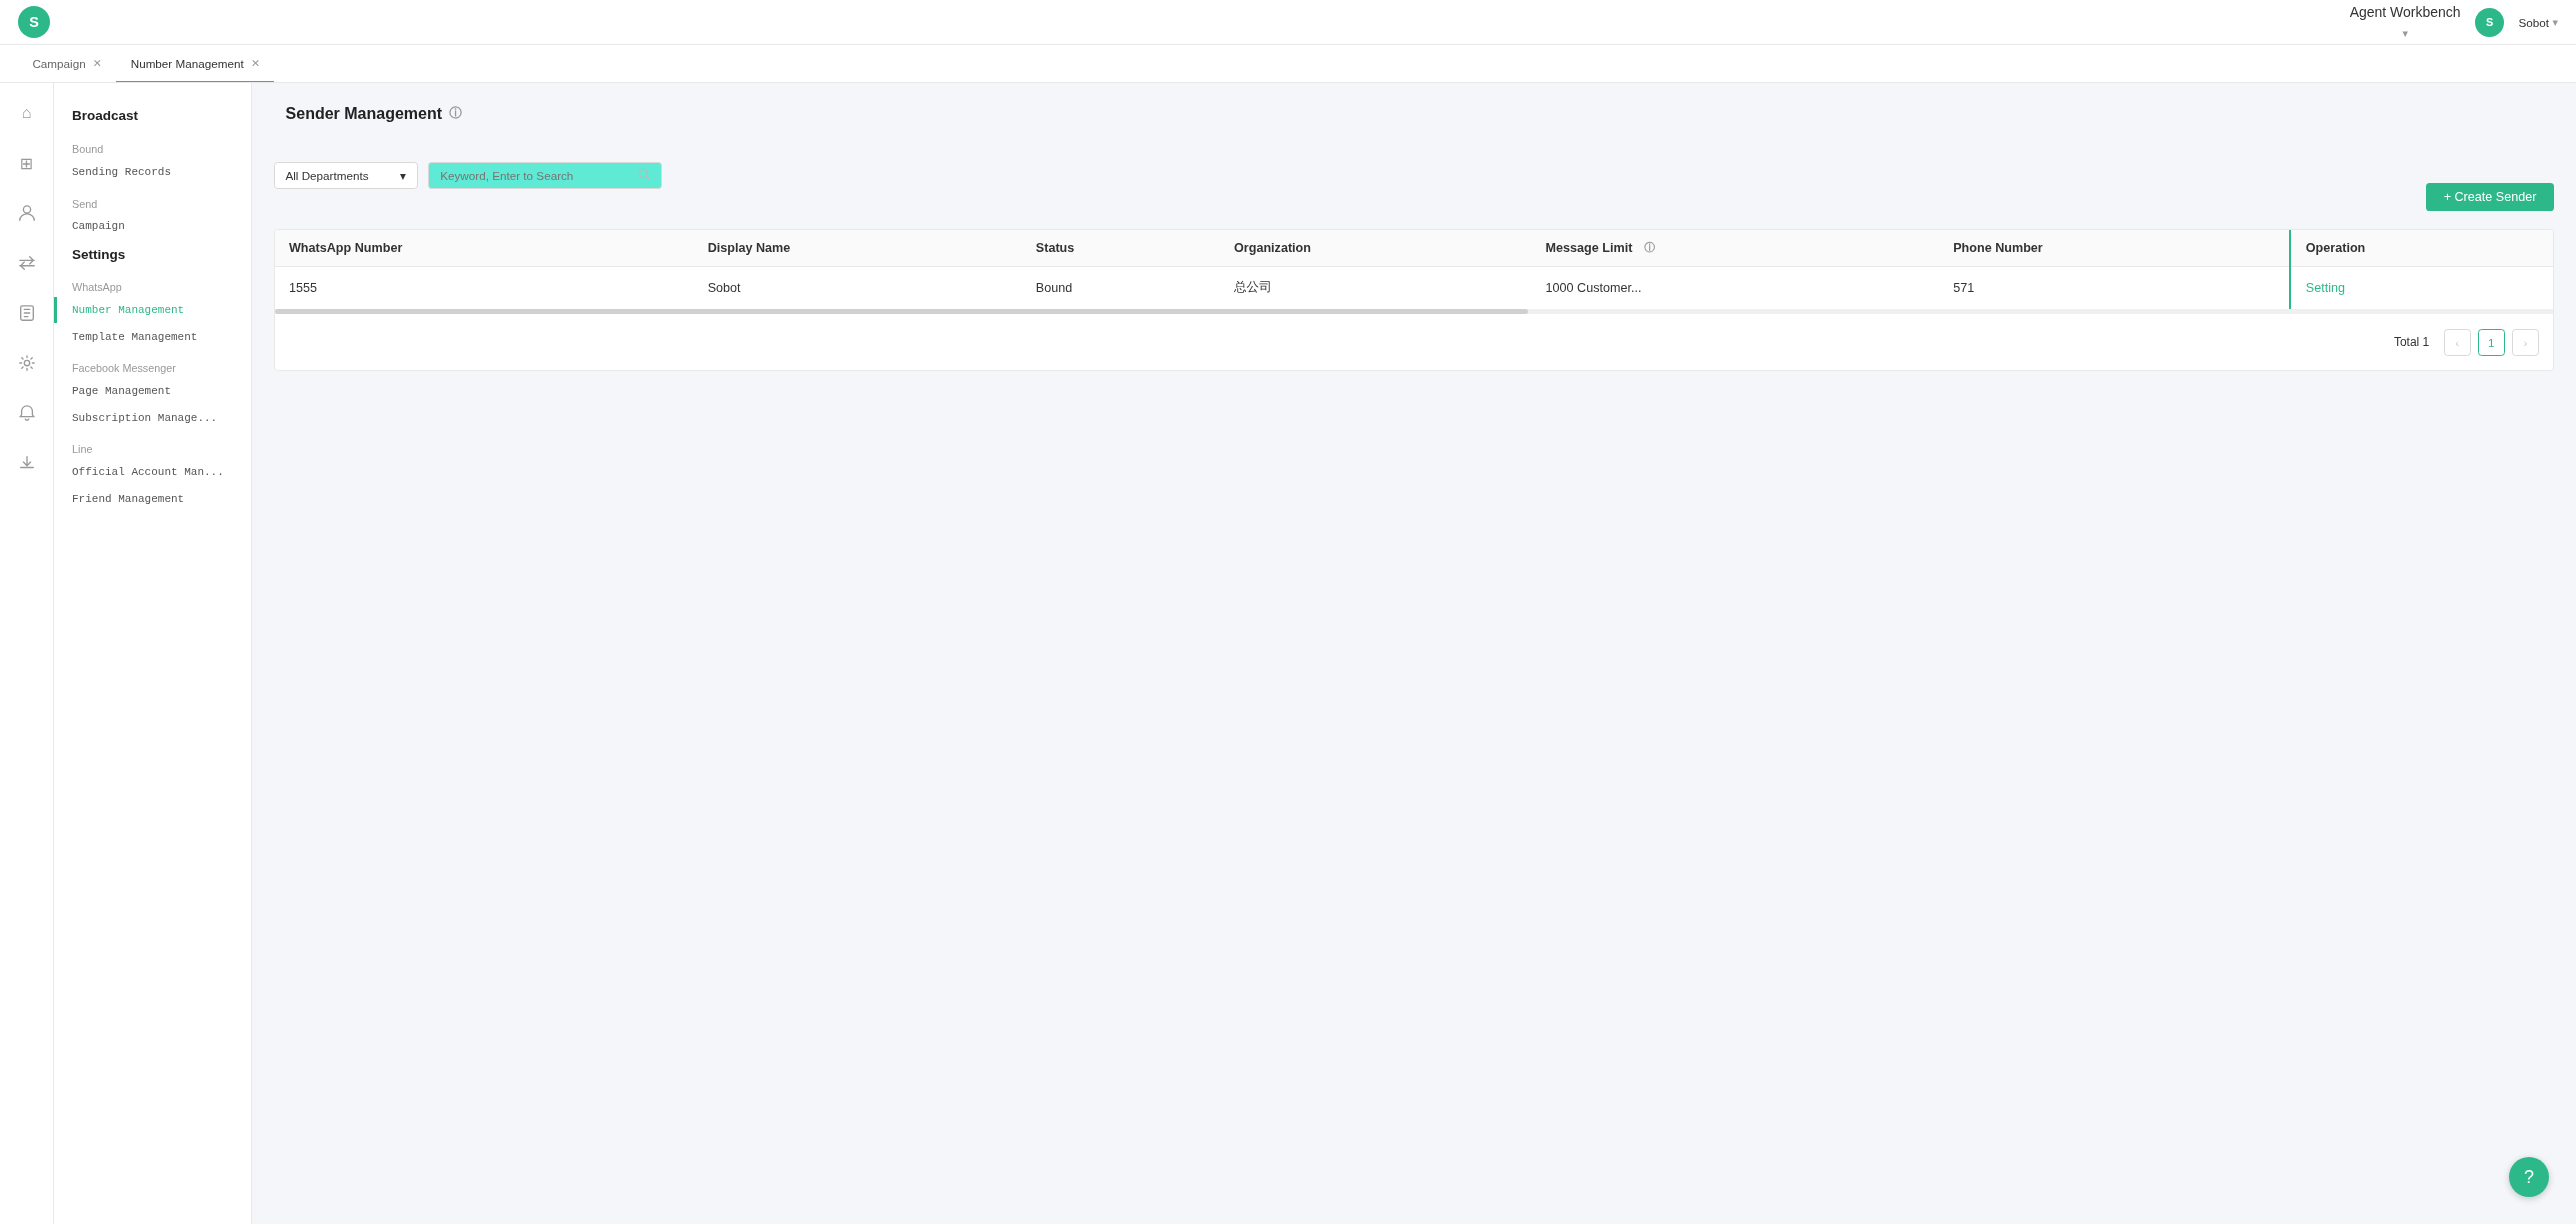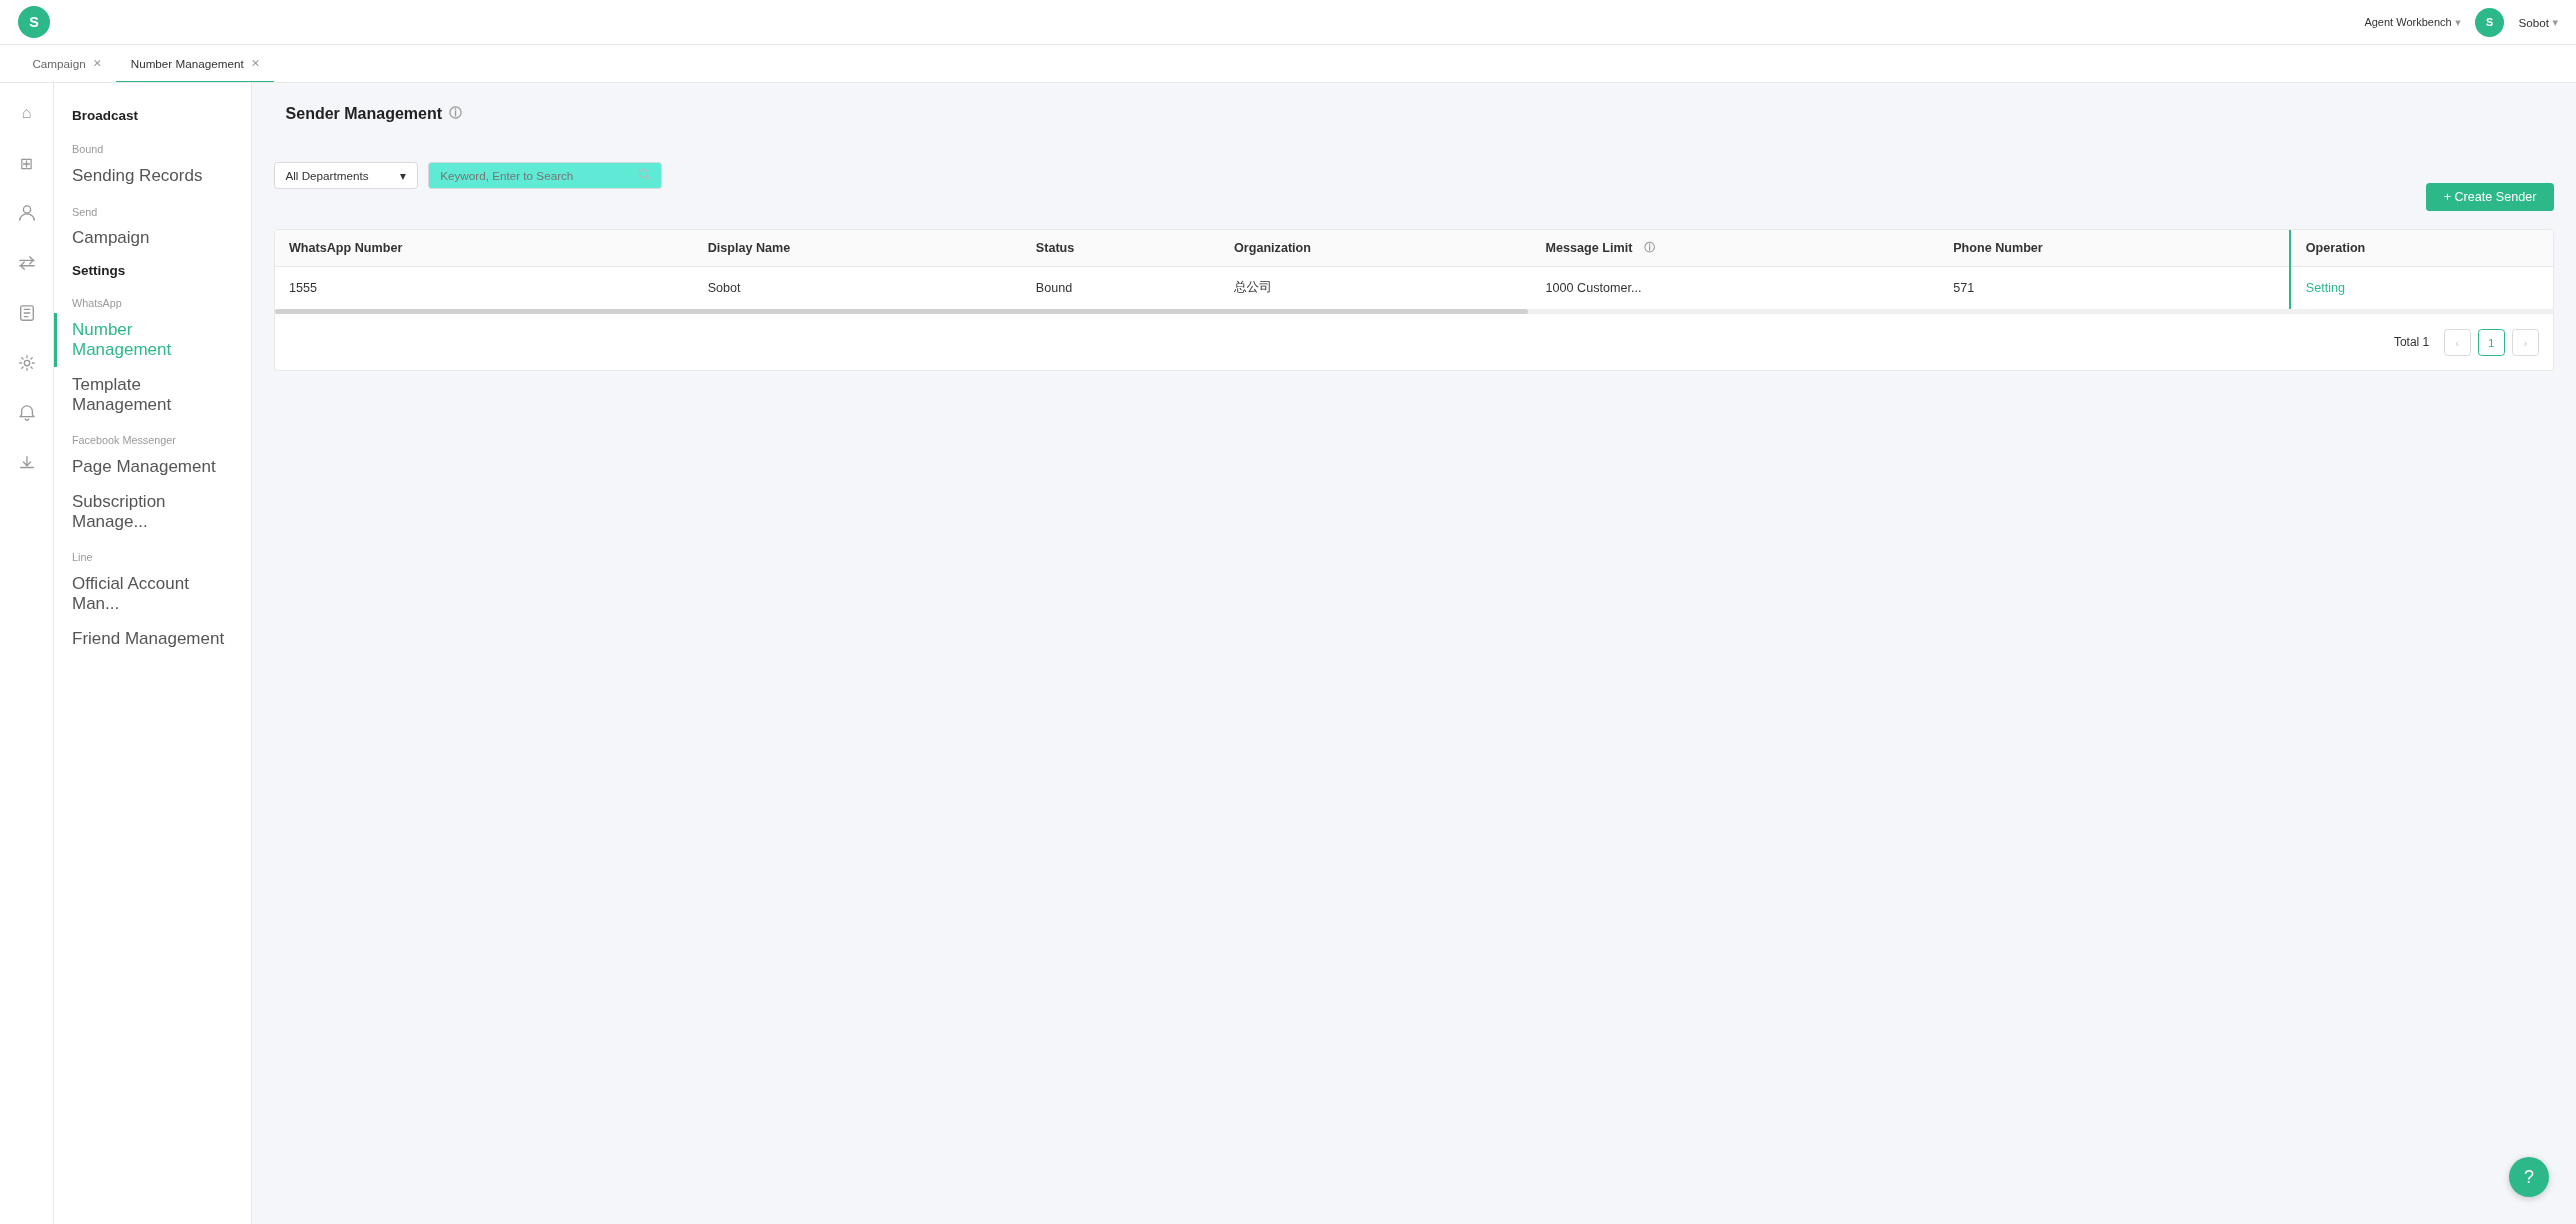--- a/index.html
+++ b/index.html
@@ -4,42 +4,42 @@
   <style>
     * { box-sizing: border-box; margin: 0; padding: 0; }
     body { font-family: -apple-system, BlinkMacSystemFont, 'Segoe UI', sans-serif; background: #f5f6fa; color: #333; font-size: 12.6px; height: 100vh; overflow: hidden; }
 
     
     .app-wrapper { display: flex; flex-direction: column; height: 100vh; }
     .top-bar { display: flex; align-items: center; justify-content: space-between; background: #fff; border-bottom: 0.9px solid #e8e8e8; height: 45px; padding: 0 18px; flex-shrink: 0; }
     .top-bar-left { display: flex; align-items: center; gap: 10.8px; }
     .app-logo { width: 32px; height: 32px; background: #2db88a; border-radius: 50%; display: flex; align-items: center; justify-content: center; color: #fff; font-weight: bold; font-size: 14.4px; }
     .top-bar-right { display: flex; align-items: center; gap: 14.4px; }
-    .agent-workbench { display: flex; align-items: center; gap: 3.6px; font-size: 11px; color: #333; cursor: pointer; }
+    .agent-workbench { display: flex; align-items: center; gap: 3.6px; font-size: 14px; color: #333; cursor: pointer; flex-direction: column; }
     .user-avatar { width: 29px; height: 29px; background: #2db88a; border-radius: 50%; display: flex; align-items: center; justify-content: center; color: #fff; font-size: 10.8px; font-weight: bold; }
     .user-name { font-size: 11.7px; color: #333; cursor: pointer; display: flex; align-items: center; gap: 3.6px; }
 
     
     .tab-bar { display: flex; align-items: center; background: #fff; border-bottom: 0.9px solid #e8e8e8; padding: 0 18px; flex-shrink: 0; height: 38px; }
     .tab { display: flex; align-items: center; gap: 7.2px; padding: 0 14.4px; height: 100%; font-size: 11.7px; color: #666; cursor: pointer; border-bottom: 1.8px solid transparent; }
     .tab.active { color: #333; border-bottom: 1.8px solid #2db88a; font-weight: 500; }
     .tab-close { color: #999; font-size: 10.8px; cursor: pointer; line-height: 1; }
 
     
     .main-layout { display: flex; flex: 1; overflow: hidden; }
 
     
     .icon-sidebar { width: 54px; background: #fff; border-right: 0.9px solid #e8e8e8; display: flex; flex-direction: column; align-items: center; padding: 14.4px 0; gap: 18px; flex-shrink: 0; }
     .icon-sidebar-item { width: 32px; height: 32px; display: flex; align-items: center; justify-content: center; border-radius: 7.2px; cursor: pointer; color: #999; font-size: 16px; }
 
     
     .left-nav { width: 198px; background: #fff; border-right: 0.9px solid #e8e8e8; overflow-y: auto; padding: 18px 0; flex-shrink: 0; }
     .nav-section-title { font-weight: 700; font-size: 13.5px; color: #222; padding: 7.2px 18px; }
     .nav-group-label { font-size: 10.8px; color: #999; padding: 12.6px 18px 3.6px; }
-    .nav-item { padding: 7.2px 18px; font-size: 17px; color: #555; cursor: pointer; }
+    .nav-item { padding: 7.2px 18px; font-size: 11px; color: #555; cursor: pointer; font-family: Liberation Mono, monospace; }
     .nav-item.active { color: #2db88a; font-weight: 500; position: relative; }
     .nav-item.active::before { content: ''; position: absolute; left: 0; top: 0; bottom: 0; width: 2.7px; background: #2db88a; }
 
     
     .content-area { flex: 1; overflow: auto; padding: 21.6px; }
 
     
     .page-title { font-size: 16px; font-weight: 700; color: #222; margin-bottom: 18px; display: flex; align-items: center; gap: 7.2px; margin-left: 12px; }
     .info-icon { color: #999; font-size: 12.6px; cursor: pointer; }
 

